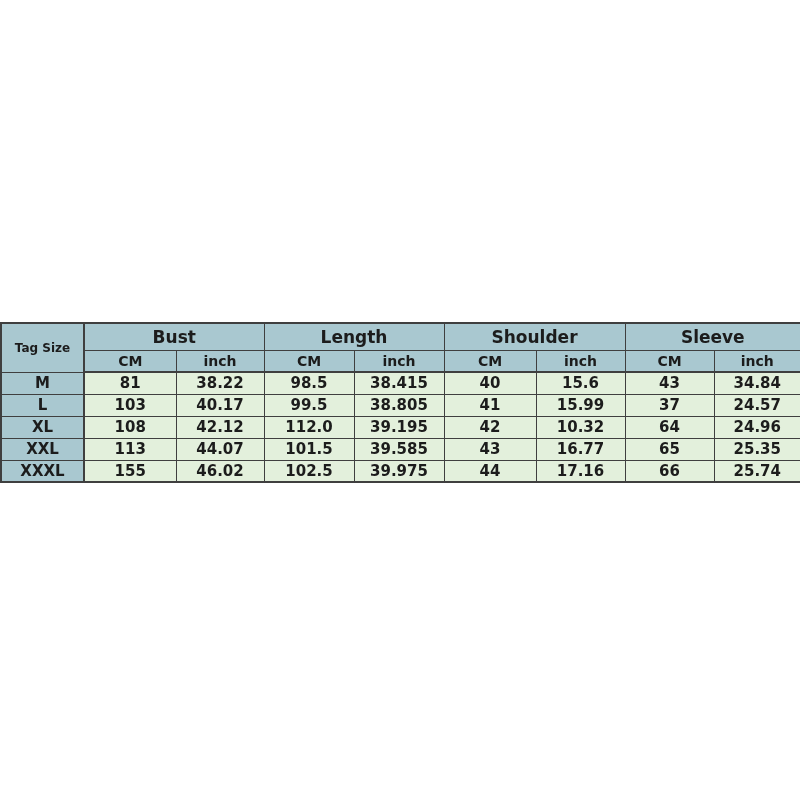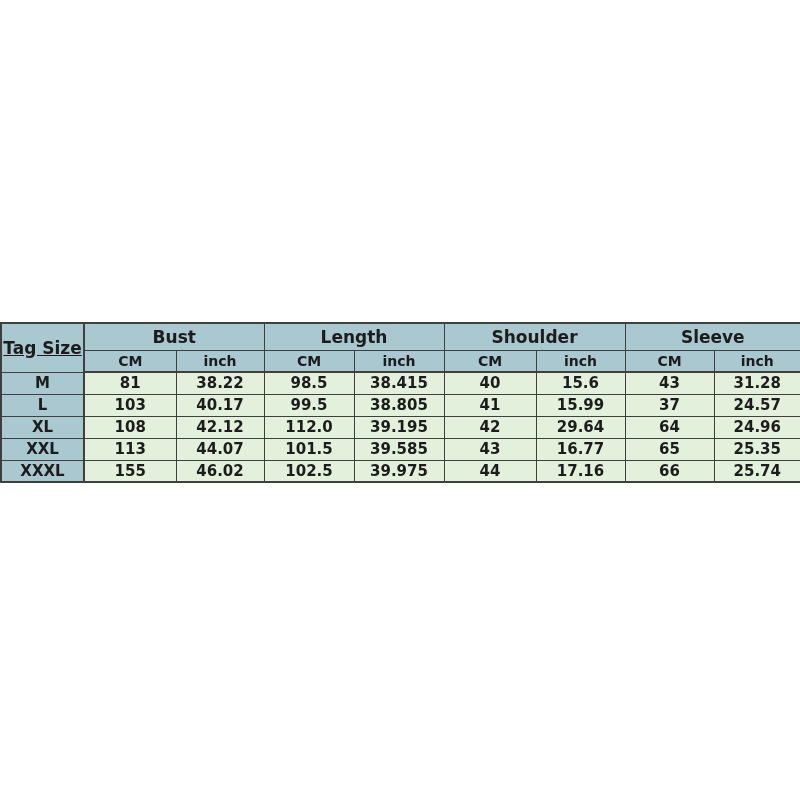--- a/index.html
+++ b/index.html
@@ -46,23 +46,22 @@
   }
   .r-units th{
     background:var(--header-bg);
     height:20px;
     font-size:14px;
     border-bottom-width:2px;
     margin-top:39px;
   }
   th.corner{
     background:var(--header-bg);
-    font-size:17px;
+    font-size:12px;
     border-right-width:2px;
-    text-decoration:underline;
   }
   
   .g-start{border-left-width:2px;}
   
   .size-chart tbody tr{height:22px;}
   .size-chart tbody th.tag{
     background:var(--header-bg);
     font-size:15px;
     border-right-width:2px;
   }
@@ -109,41 +108,41 @@
     <tbody>
       <tr>
         <th class="tag">M</th>
         <td class="g-start">81</td>
         <td>38.22</td>
         <td class="g-start">98.5</td>
         <td>38.415</td>
         <td class="g-start">40</td>
         <td>15.6</td>
         <td class="g-start">43</td>
-        <td>31.28</td>
+        <td>34.84</td>
       </tr>
       <tr>
         <th class="tag">L</th>
         <td class="g-start">103</td>
         <td>40.17</td>
         <td class="g-start">99.5</td>
         <td>38.805</td>
         <td class="g-start">41</td>
         <td>15.99</td>
         <td class="g-start">37</td>
         <td>24.57</td>
       </tr>
       <tr>
         <th class="tag">XL</th>
         <td class="g-start">108</td>
         <td>42.12</td>
         <td class="g-start">112.0</td>
         <td>39.195</td>
         <td class="g-start">42</td>
-        <td>29.64</td>
+        <td>10.32</td>
         <td class="g-start">64</td>
         <td>24.96</td>
       </tr>
       <tr>
         <th class="tag">XXL</th>
         <td class="g-start">113</td>
         <td>44.07</td>
         <td class="g-start">101.5</td>
         <td>39.585</td>
         <td class="g-start">43</td>

